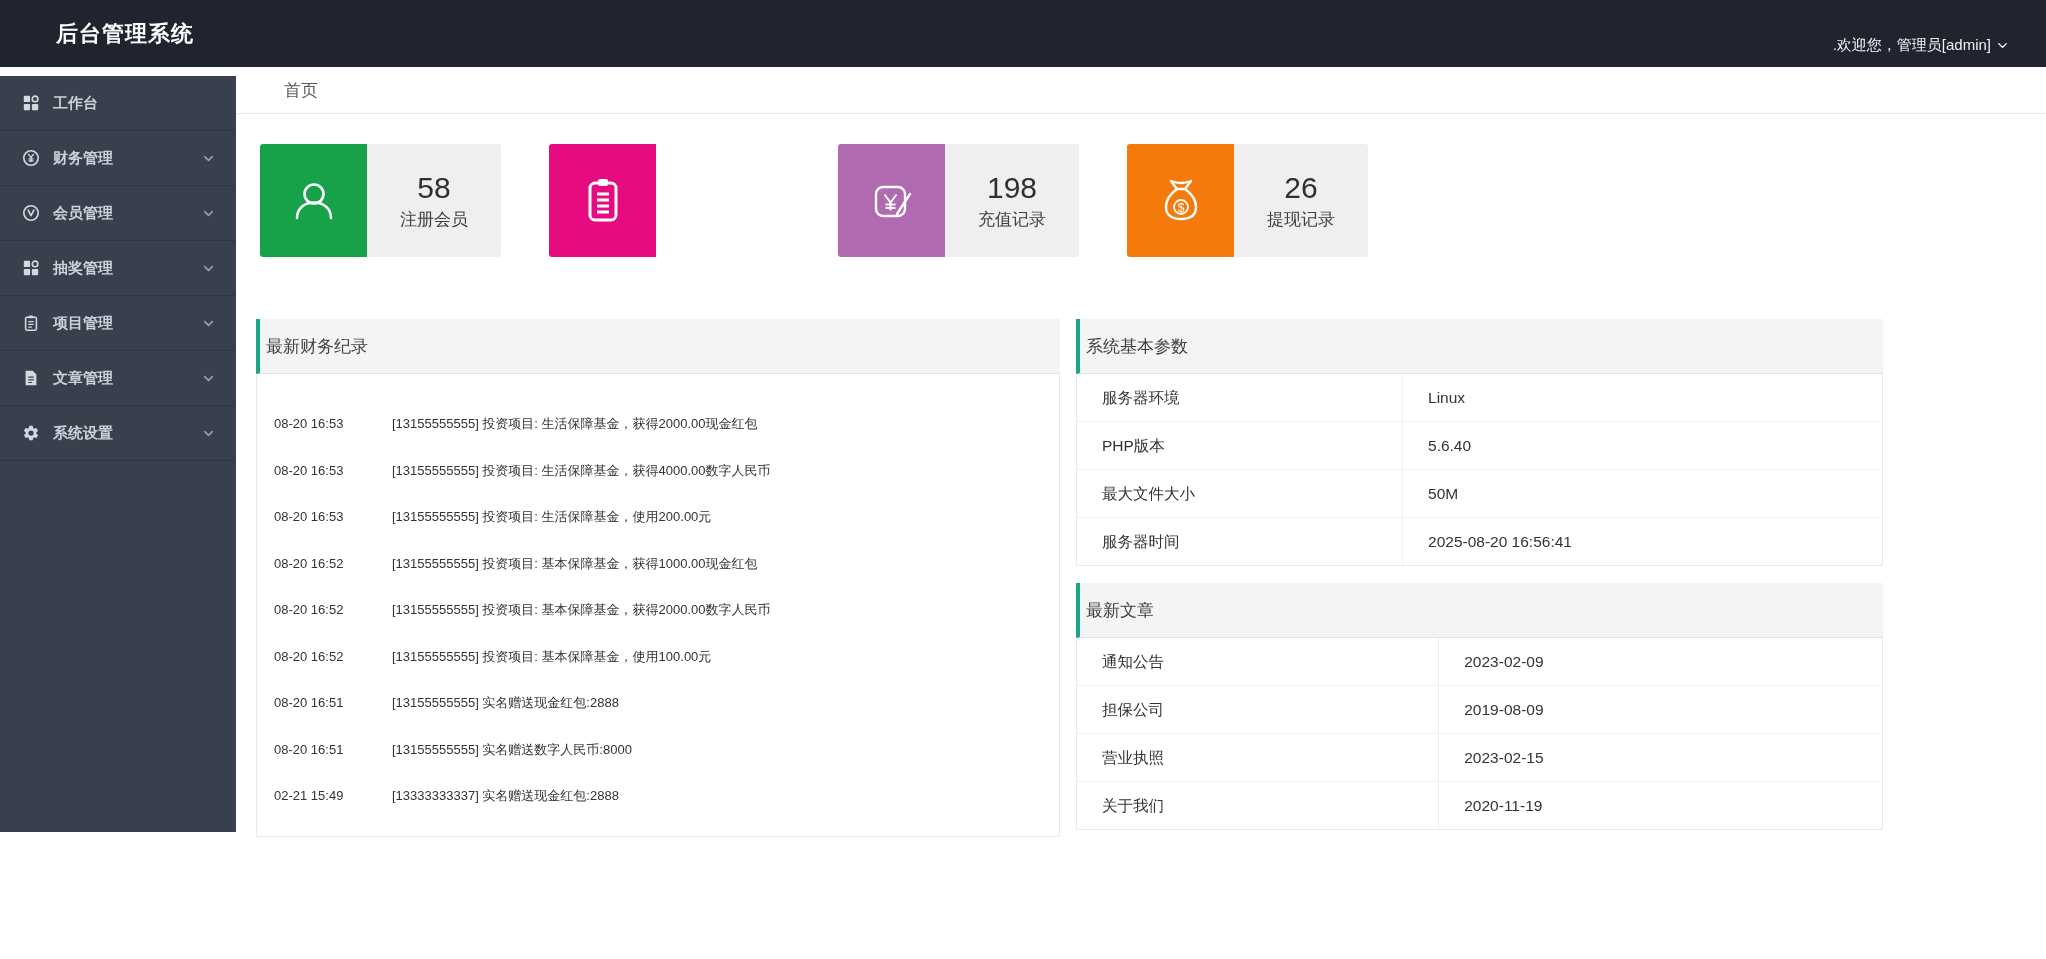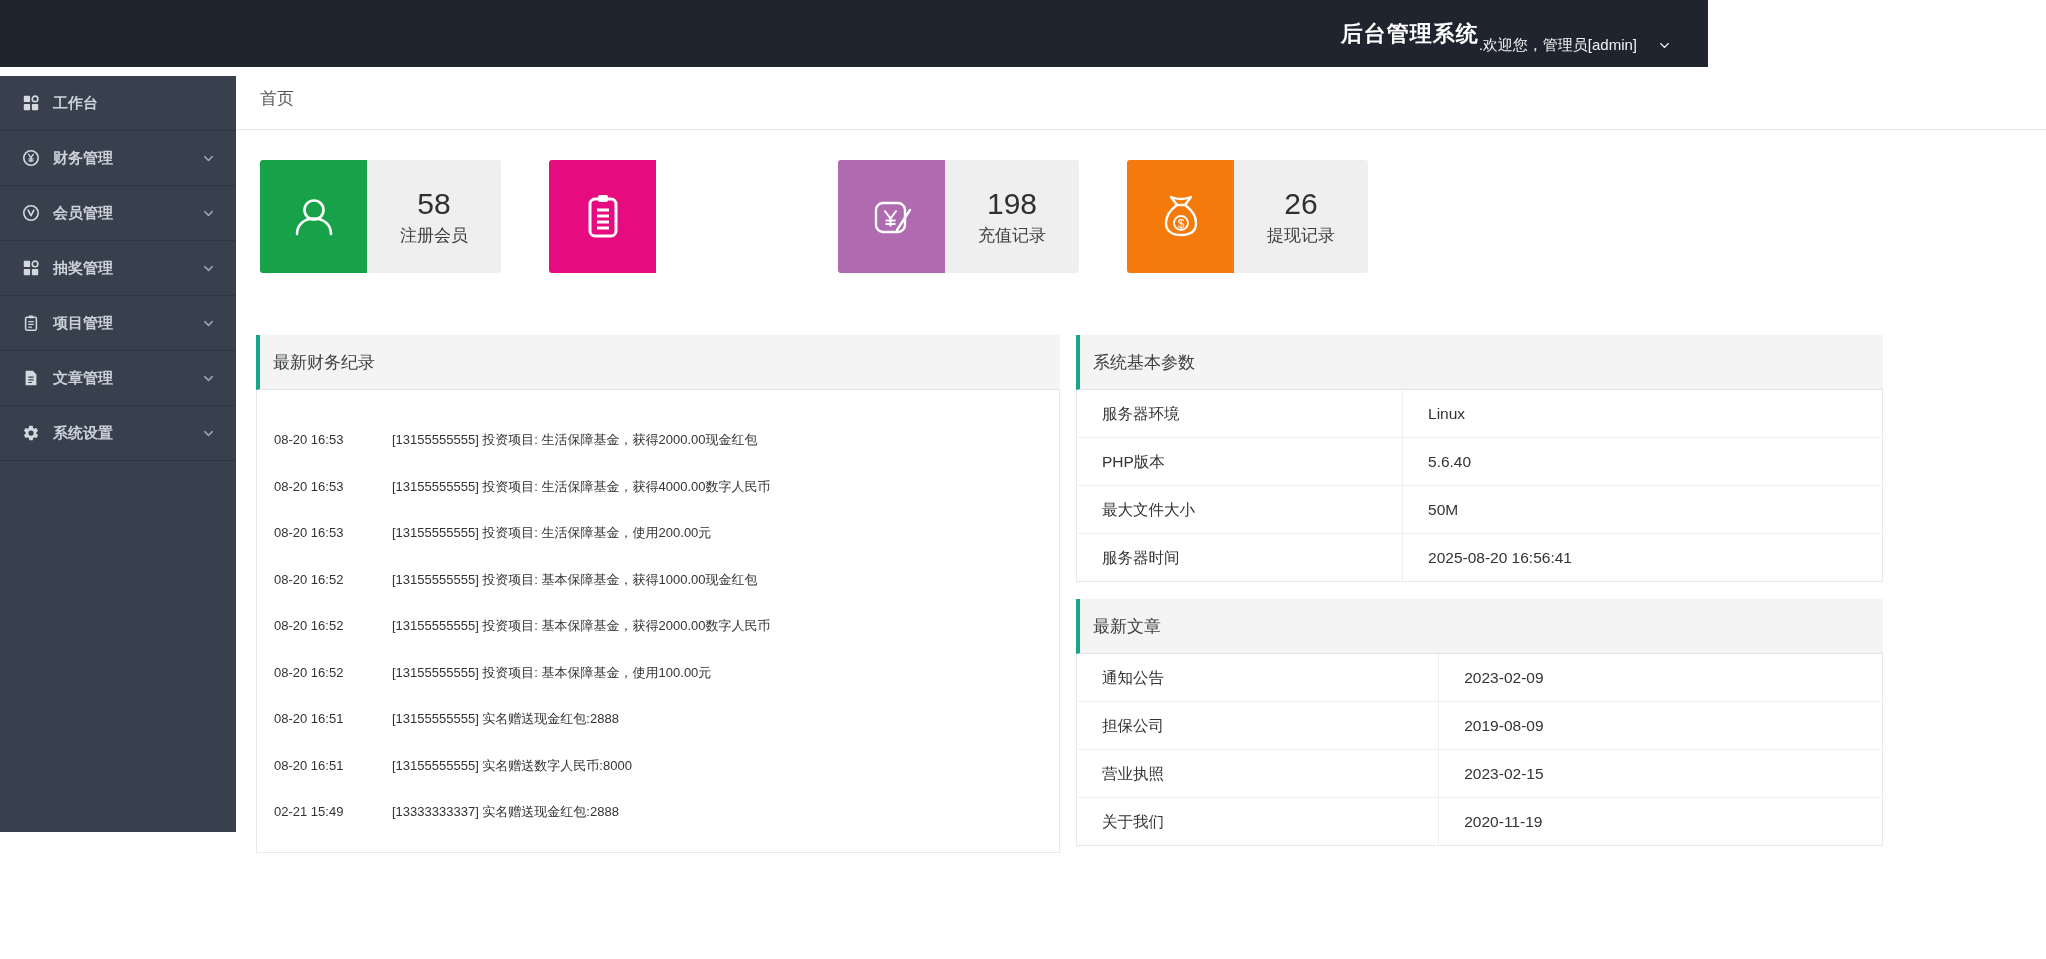--- a/index.html
+++ b/index.html
@@ -1,60 +1,60 @@
 <!DOCTYPE html>
 <html><head>
 <meta charset="utf-8">
 <style>
   html,body{margin:0;padding:0;background:#fff;}
   .screen{position:relative;width:2046px;height:959px;overflow:hidden;background:#ffffff;
           font-family:"Liberation Sans","DejaVu Sans",sans-serif;color:#333;}
 
   
-  .top-header{position:absolute;left:0;top:0;width:1708px;height:67px;background:#20242e;
-              display:flex;align-items:center;justify-content:flex-end;box-sizing:border-box;
-              padding:0 36px 0 20px;z-index:5;}
+  .top-header{position:absolute;left:0;top:0;width:2046px;height:67px;background:#20242e;
+              display:flex;align-items:center;justify-content:space-between;box-sizing:border-box;
+              padding:0 36px 0 56px;z-index:5;}
   .app-title{color:#ffffff;font-size:22px;font-weight:bold;letter-spacing:1px;}
-  .user-menu{color:#f2f3f5;font-size:15px;display:flex;align-items:center;gap:20px;cursor:pointer;margin-top:24px;}
+  .user-menu{color:#f2f3f5;font-size:15px;display:flex;align-items:center;gap:4px;cursor:pointer;margin-top:24px;}
   .user-menu svg{display:block;}
 
   
   .sidebar{position:absolute;left:0;top:76px;width:236px;height:756px;background:#39404d;font-weight:bold;}
   .menu-item{height:55px;border-bottom:1px solid #2f3541;display:flex;align-items:center;
              box-sizing:border-box;padding:0 20px 0 22px;color:#ccd2d9;font-size:15px;cursor:pointer;}
   .menu-item .mi-icon{width:18px;height:18px;margin-right:13px;flex:0 0 auto;color:#d4d9df;}
   .menu-item .mi-icon svg{width:18px;height:18px;display:block;}
   .menu-item .mi-label{flex:1 1 auto;}
   .menu-item .mi-chevron{color:#9aa2ad;}
   .menu-item .mi-chevron svg{width:15px;height:15px;display:block;}
 
   
   .main{position:absolute;left:236px;top:67px;width:1810px;height:892px;background:#fff;}
-  .breadcrumb-bar{height:63px;border-bottom:1px solid #e6e6e6;display:flex;align-items:center;
-                  box-sizing:border-box;padding-left:24px;}
+  .breadcrumb-bar{height:47px;border-bottom:1px solid #e6e6e6;display:flex;align-items:center;
+                  box-sizing:border-box;padding-left:48px;}
   .breadcrumb{font-size:17px;color:#595959;cursor:pointer;}
 
   
   .cards{display:flex;margin:30px 0 0 24px;}
   .card{width:241px;height:113px;margin-right:48px;display:flex;border-radius:3px;overflow:hidden;cursor:pointer;}
   .card-icon{width:107px;display:flex;align-items:center;justify-content:center;}
   .card.c0 .card-icon{background:#17a24a;}
   .card.c1 .card-icon{background:#e60c80;}
   .card.c2 .card-icon{background:#b06ab0;}
   .card.c3 .card-icon{background:#f47b0b;}
   .card-body{flex:1;background:#efefef;display:flex;flex-direction:column;align-items:center;justify-content:center;}
   .card-num{font-size:30px;color:#303030;line-height:1.1;}
   .card-lbl{font-size:17px;color:#3f3f3f;margin-top:4px;}
 
   
   .panels{display:flex;margin:62px 0 0 20px;align-items:flex-start;}
   .panel{background:#fff;}
   .panel-header{height:55px;line-height:55px;background:#f4f4f4;border-left:4px solid #18a689;
                 border-bottom:1px solid #e3e3e3;box-sizing:border-box;font-size:17px;color:#404040;
-                padding-left:13px;}
+                padding-left:6px;}
   .panel-body{border:1px solid #e9e9e9;border-top:none;box-sizing:border-box;}
 
   .finance-panel{width:804px;margin-right:16px;}
   .records{list-style:none;margin:0;padding:27px 0 16px 0;}
   .record-row{height:46.5px;line-height:46.5px;padding-left:17px;font-size:13px;color:#333;
               white-space:nowrap;overflow:hidden;}
   .record-time{display:inline-block;width:96px;margin-right:22px;}
 
   .right-col{width:807px;display:flex;flex-direction:column;}
   .sys-panel{margin-bottom:17px;}

